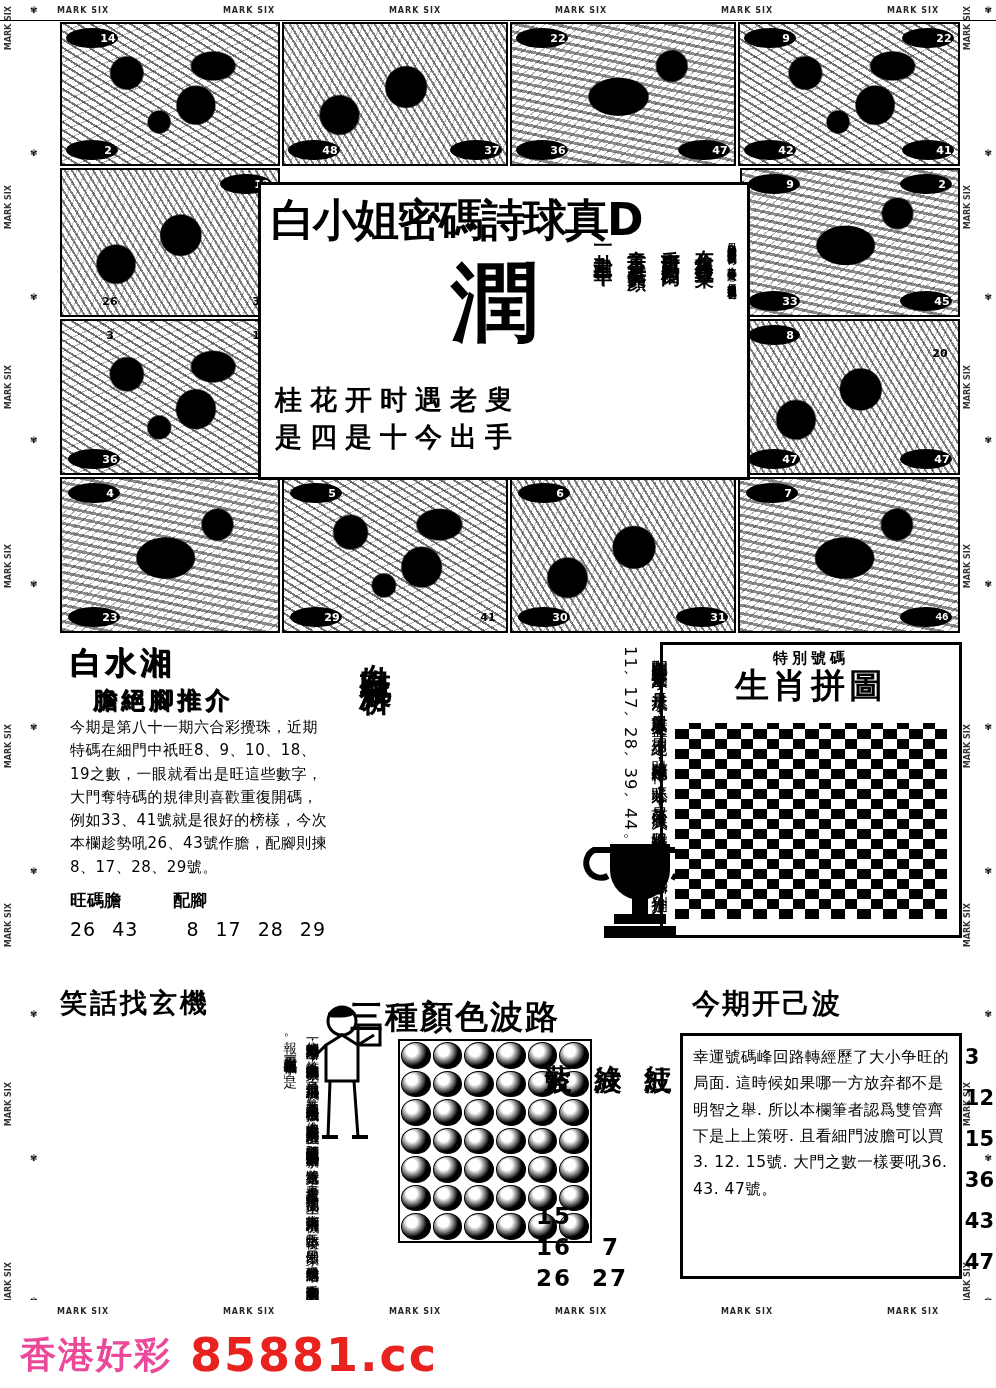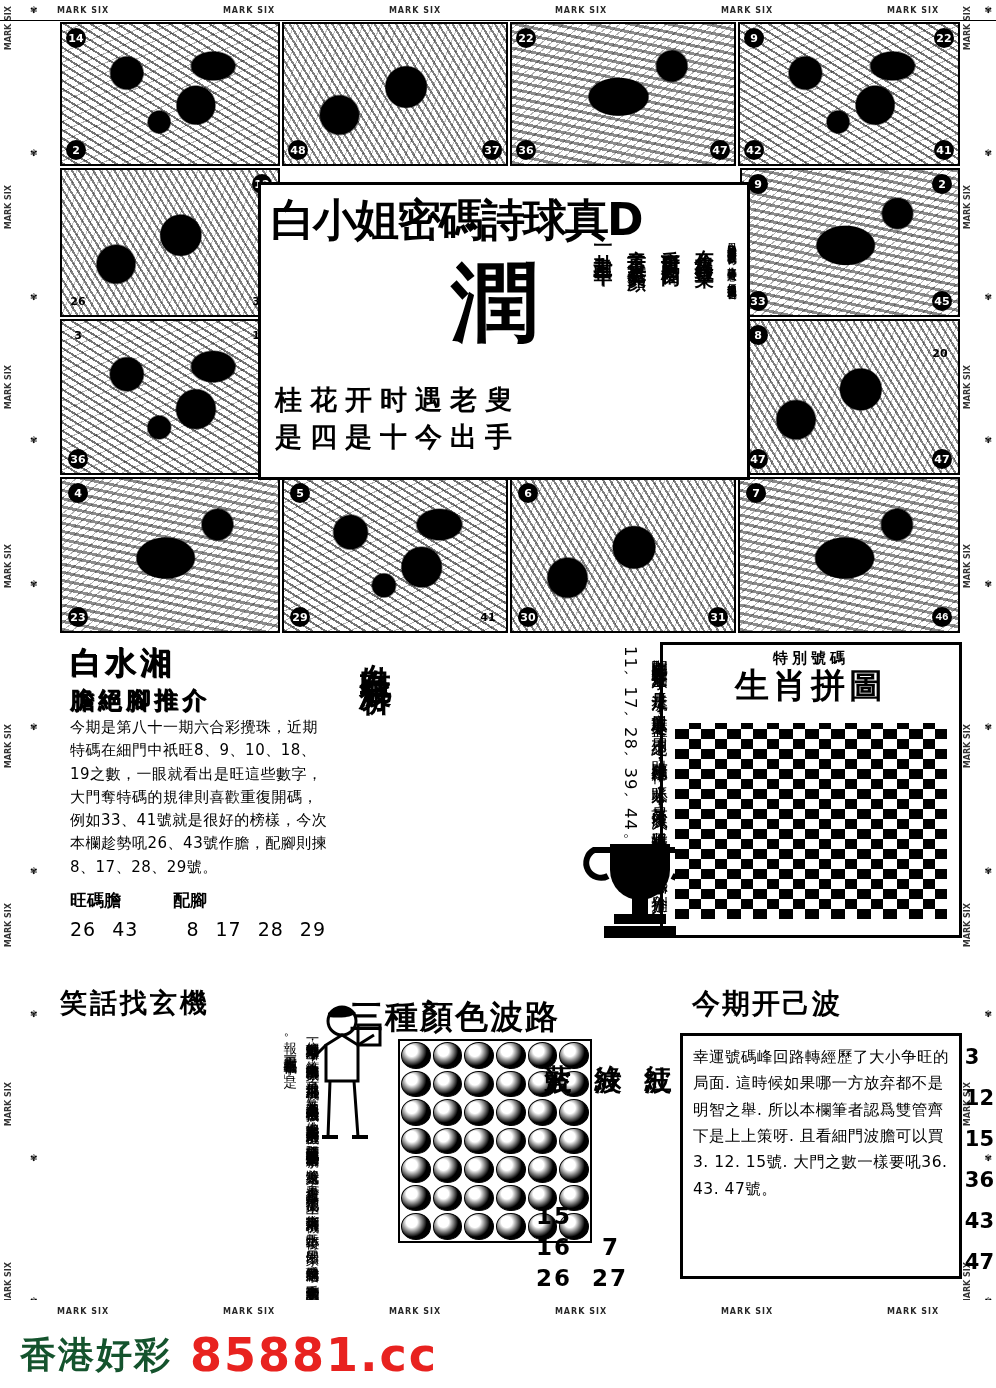--- a/index.html
+++ b/index.html
@@ -41,21 +41,21 @@
          radial-gradient(circle at 55% 45%, #000 0 14%, transparent 15%),
          radial-gradient(circle at 25% 65%, #000 0 10%, transparent 11%),
          repeating-linear-gradient(58deg, rgba(0,0,0,.5) 0 2px, transparent 2px 6px),
          repeating-linear-gradient(-68deg, rgba(0,0,0,.25) 0 1px, transparent 1px 8px);}
   .cell.v3 .art{background:
          radial-gradient(ellipse at 48% 52%, #000 0 18%, transparent 19%),
          radial-gradient(circle at 72% 30%, #000 0 8%, transparent 9%),
          repeating-linear-gradient(12deg, rgba(0,0,0,.45) 0 3px, transparent 3px 8px),
          repeating-linear-gradient(-40deg, rgba(0,0,0,.3) 0 1px, transparent 1px 6px);}
   .num{position:absolute;width:20px;height:20px;border-radius:50%;background:#000;color:#fff;
-       font-size:11px;font-weight:bold;display:flex;align-items:center;justify-content:center;z-index:4;}
+       font-size:11px;font-weight:bold;display:flex;align-items:center;justify-content:center;z-index:4;padding-left:32px;}
   .num.plain{background:transparent;color:#000;}
 
   
   .poem{position:absolute;left:258px;top:182px;width:490px;height:290px;
         border:3px solid #000;background:#fff;z-index:6;}
   .poem-title{position:absolute;left:10px;top:6px;font-size:44px;font-weight:bold;
               font-family:"DejaVu Sans","Liberation Sans",sans-serif;letter-spacing:-2px;
               white-space:nowrap;}
   .poem-big{position:absolute;left:190px;top:60px;font-size:86px;font-weight:bold;}
   .poem-vlines{position:absolute;right:10px;top:50px;display:flex;gap:10px;}
@@ -104,21 +104,21 @@
             letter-spacing:2px;line-height:1.35;}
   .b3{position:absolute;left:620px;top:0;width:280px;}
   .b3 .ttl{font-size:28px;font-weight:bold;letter-spacing:2px;margin-left:12px;}
   .b3 .box{position:absolute;left:0;top:48px;width:276px;height:240px;border:3px solid #000;}
   .b3 .txt{padding:8px 10px;font-size:15.5px;line-height:1.7;letter-spacing:.5px;}
   .sidecol{position:absolute;right:-34px;top:52px;font-size:21px;font-weight:bold;line-height:1.95;}
 
   
   .footer{position:absolute;left:0;top:1322px;width:996px;height:66px;background:#fff;
           display:flex;align-items:center;gap:18px;padding-left:20px;}
-  .foot-cn{font-size:36px;font-weight:bold;color:#14532d;letter-spacing:2px;}
+  .foot-cn{font-size:36px;font-weight:bold;color:#ec4899;letter-spacing:2px;}
   .foot-url{font-size:46px;font-weight:bold;color:#e8221f;letter-spacing:2px;
             font-family:"DejaVu Sans","Liberation Sans",sans-serif;}
 </style>
 </head>
 <body>
 
 <div class="page">
 
   <div class="strip strip-top">
     <span class="mk">MARK SIX</span>
@@ -266,21 +266,21 @@
         <div>桂花开时遇老叟</div>
         <div>是四是十今出手</div>
       </div>
     </div>
   </div>
 
   <div class="mid">
 
     <div class="col-a">
       <div class="h-brush">白水湘</div>
-      <div class="h-brush" style="font-size:24px;">膽絕腳推介</div>
+      <div class="h-brush" style="font-size:24px;margin-left:23px;">膽絕腳推介</div>
       <div class="body">今期是第八十一期六合彩攪珠，近期特碼在細門中祇旺8、9、10、18、19之數，一眼就看出是旺這些數字，大門奪特碼的規律則喜歡重復開碼，例如33、41號就是很好的榜樣，今次本欄趁勢吼26、43號作膽，配腳則揀8、17、28、29號。</div>
       <div class="tag-row">
         <span>旺碼膽</span>
         <span>配腳</span>
       </div>
       <div class="numrow">
         <span>26</span>
         <span>43</span>
         <span style="width:16px"></span>
         <span>8</span>

